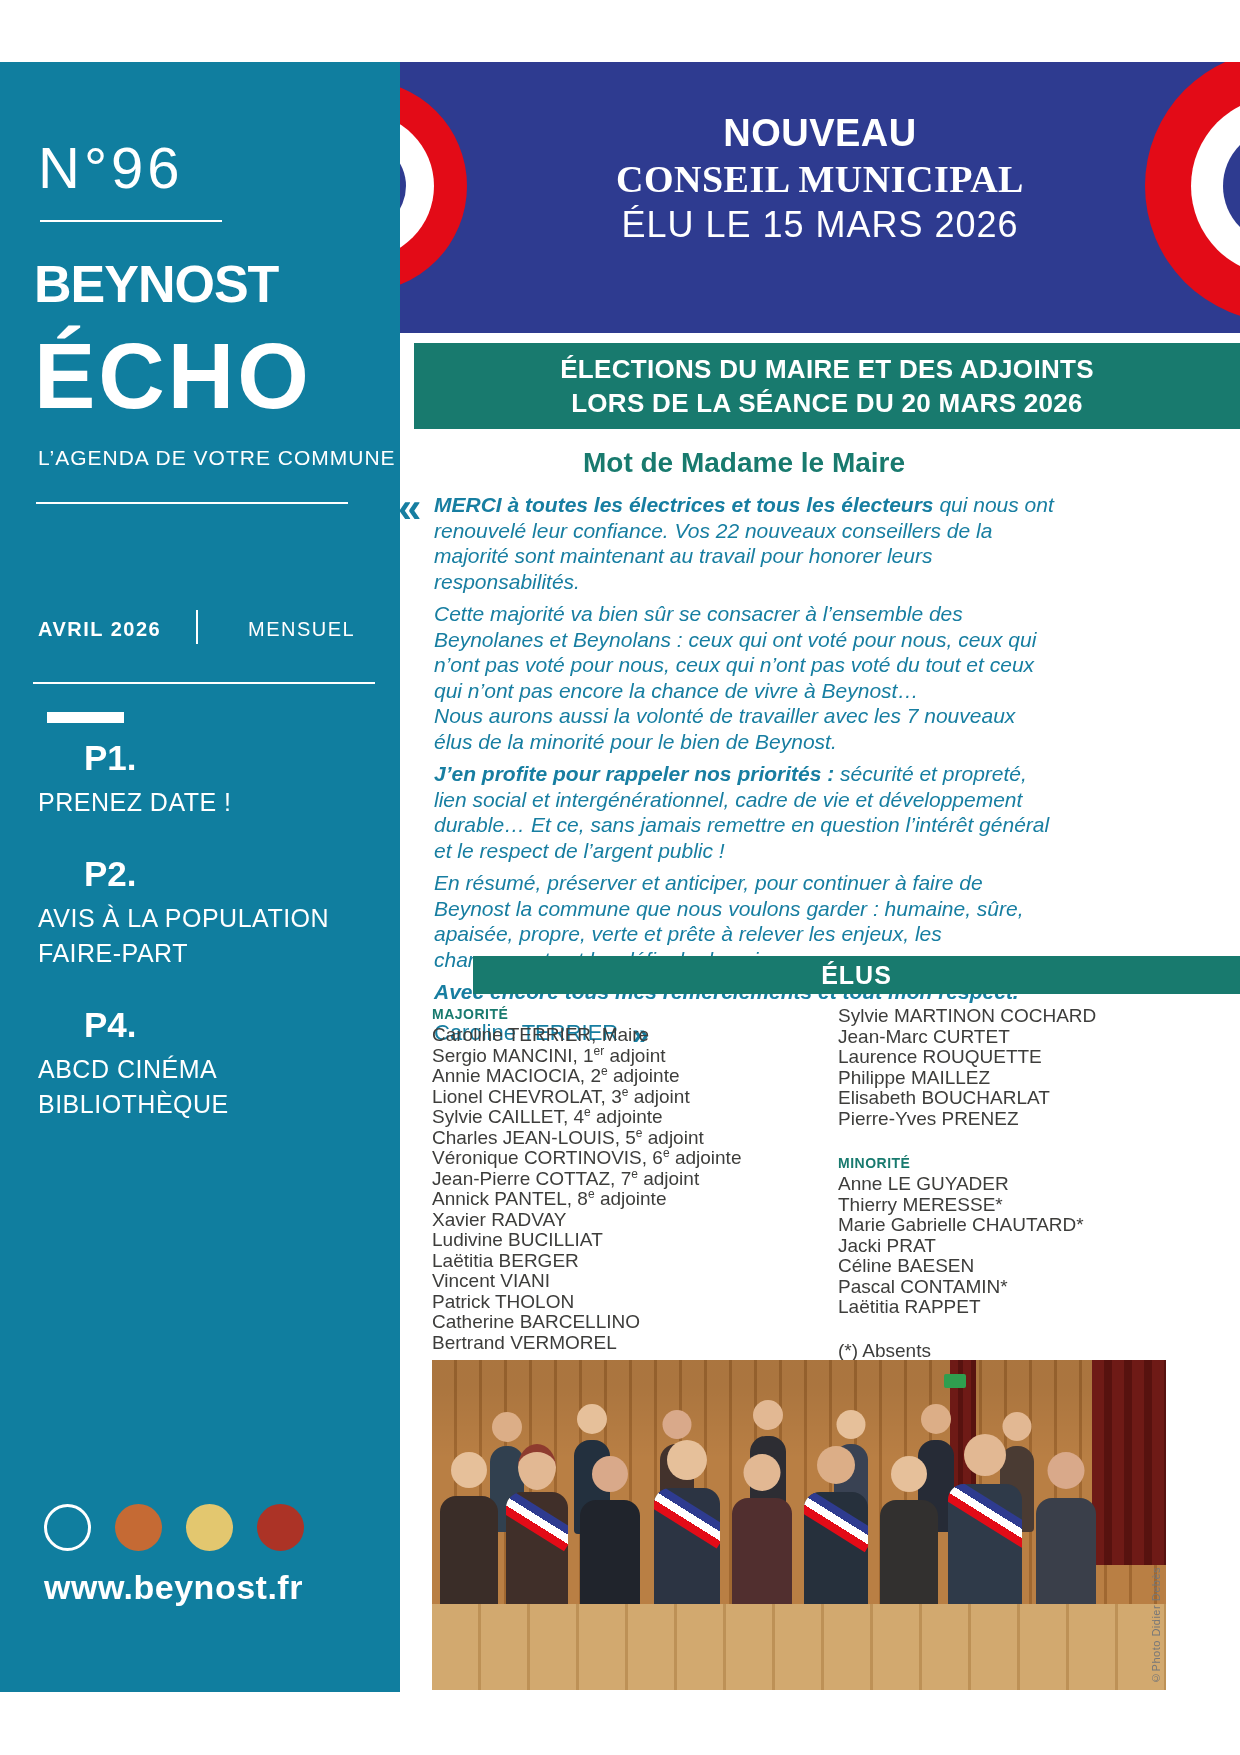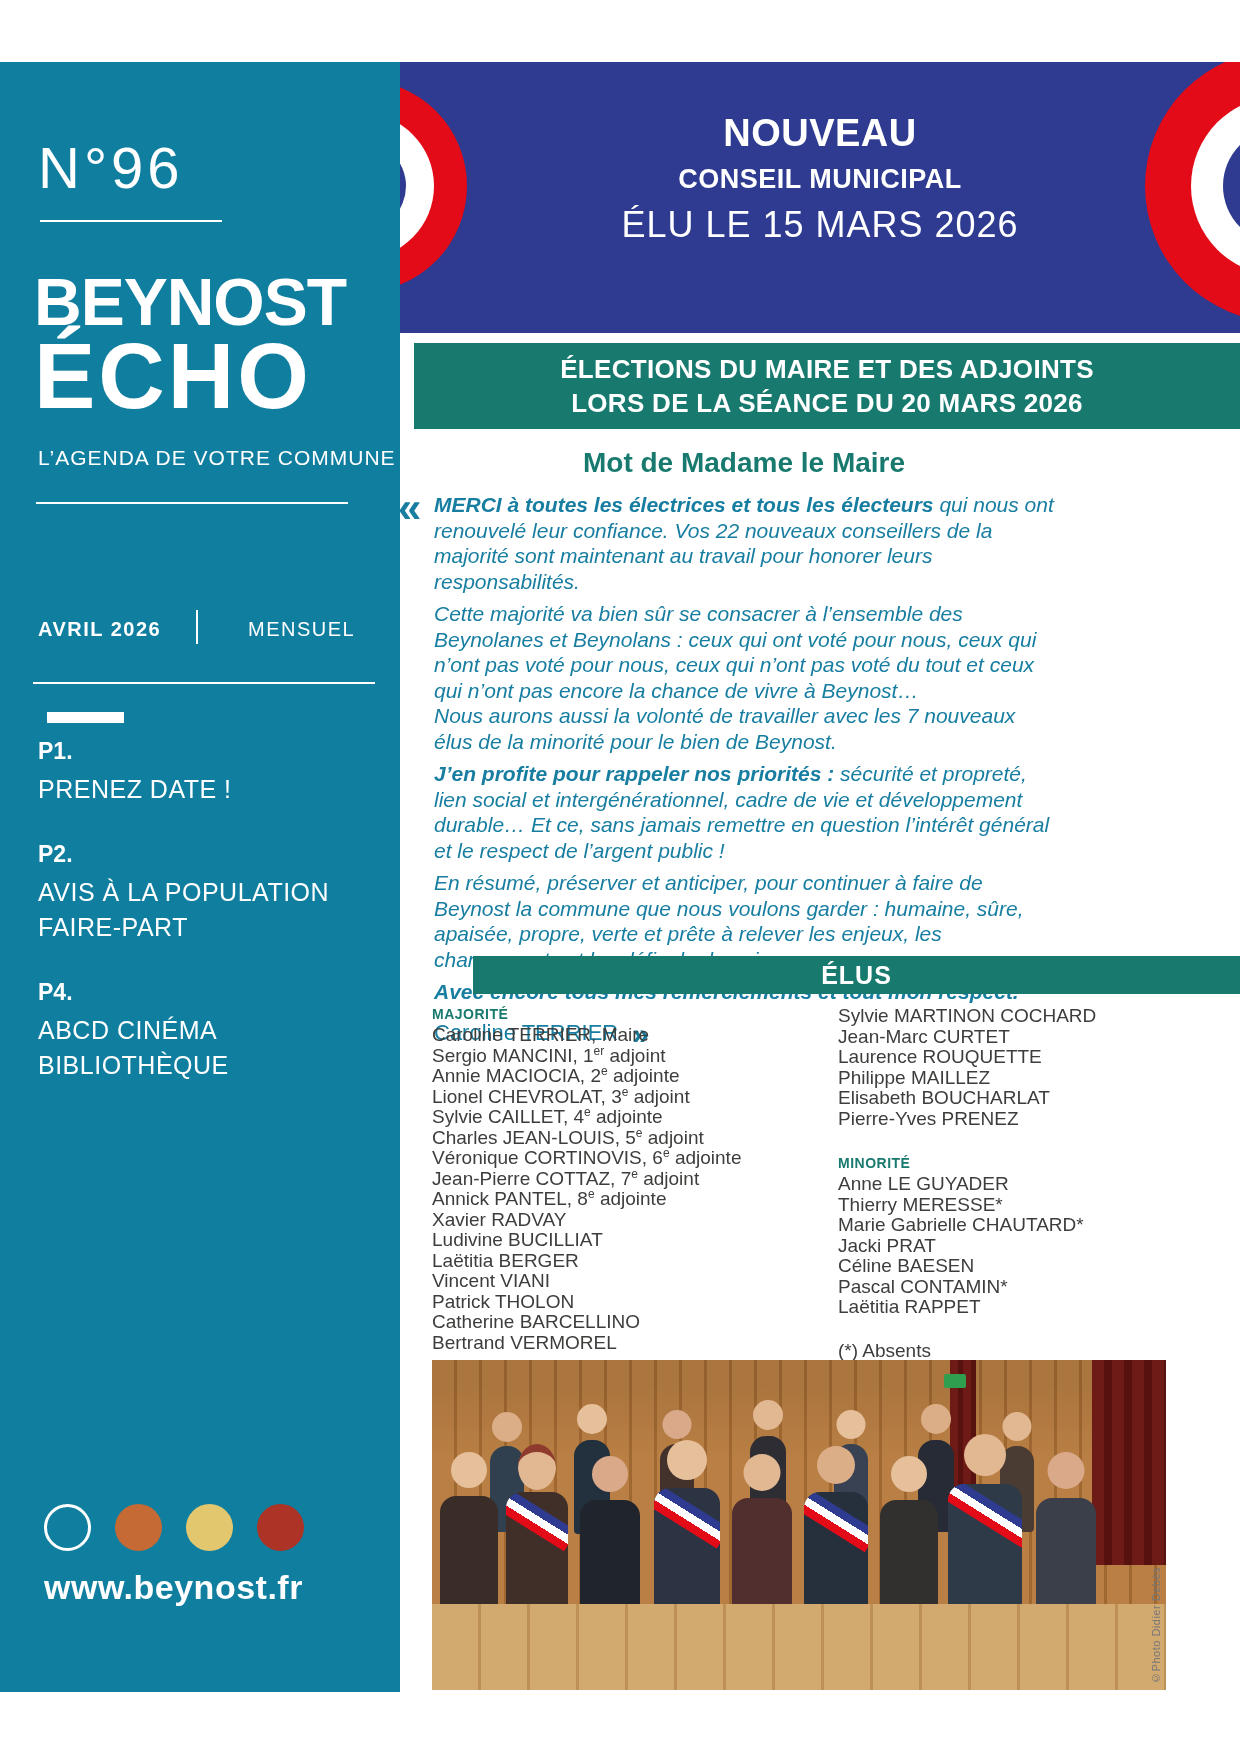--- a/index.html
+++ b/index.html
@@ -3,44 +3,44 @@
 <meta charset="utf-8">
 <style>
   html,body{margin:0;padding:0;background:#ffffff;}
   .page{position:relative;width:1240px;height:1755px;background:#ffffff;overflow:hidden;
         font-family:"Liberation Sans",sans-serif;}
 
   
   .sidebar{position:absolute;left:0;top:62px;width:400px;height:1630px;background:#107e9f;color:#fff;}
   .issue{position:absolute;left:38px;top:72px;font-size:58px;font-weight:300;letter-spacing:4px;}
   .issue-underline{position:absolute;left:40px;top:158px;width:182px;height:2px;background:#fff;}
-  .logo1{position:absolute;left:34px;top:202px;font-size:66px;font-weight:800;letter-spacing:-1px;}
+  .logo1{position:absolute;left:34px;top:192px;font-size:52px;font-weight:800;letter-spacing:-1px;}
   .logo2{position:absolute;left:34px;top:262px;font-size:92px;font-weight:800;letter-spacing:3px;}
   .tagline{position:absolute;left:38px;top:384px;font-size:21px;font-weight:400;letter-spacing:1px;}
   .sb-line1{position:absolute;left:36px;top:440px;width:312px;height:2px;background:#fff;}
   .daterow{position:absolute;left:0;top:552px;width:400px;height:32px;font-size:20px;letter-spacing:1.5px;}
   .daterow .d{position:absolute;left:38px;top:4px;font-weight:bold;}
   .daterow .vbar{position:absolute;left:196px;top:-4px;width:2px;height:34px;background:#fff;}
   .daterow .m{position:absolute;left:248px;top:4px;}
   .sb-line2{position:absolute;left:33px;top:620px;width:342px;height:2px;background:#fff;}
   .thickbar{position:absolute;left:47px;top:650px;width:77px;height:11px;background:#fff;}
   .toc{position:absolute;left:38px;top:676px;width:340px;}
   .toc-item{margin-bottom:34px;}
-  .toc-num{font-size:23px;font-weight:800;margin-bottom:7px;}
+  .toc-num{font-size:35px;font-weight:800;margin-bottom:7px;margin-left:46px;}
   .toc-title{font-size:25px;font-weight:400;line-height:35px;letter-spacing:0.5px;white-space:pre-line;}
   .dots{position:absolute;left:44px;top:1442px;display:flex;gap:24px;}
   .dot{width:47px;height:47px;border-radius:50%;}
   .dot.outline{background:transparent;border:3px solid #fff;width:41px;height:41px;}
   .website{position:absolute;left:44px;top:1506px;font-size:34px;font-weight:800;letter-spacing:0.5px;color:#fff;text-decoration:none;}
 
   
   .header{position:absolute;left:400px;top:62px;width:840px;height:271px;background:#2e3b90;overflow:hidden;color:#fff;text-align:center;}
   .cocarde{position:absolute;border-radius:50%;}
   .hl1{margin-top:48px;font-size:38px;font-weight:800;line-height:46px;letter-spacing:0.5px;}
-  .hl2{font-size:27px;font-weight:800;line-height:46px;letter-spacing:0.5px;}
+  .hl2{font-size:38px;font-weight:800;line-height:46px;letter-spacing:0.5px;font-family:Liberation Serif, serif;}
   .hl3{font-size:36px;font-weight:500;line-height:46px;letter-spacing:1px;}
 
   
   .banner{position:absolute;left:414px;top:343px;width:826px;height:86px;background:#187a6e;color:#fff;text-align:center;}
   .banner .b1,.banner .b2{font-size:26px;font-weight:700;line-height:34px;letter-spacing:0.3px;}
   .banner .b1{margin-top:9px;}
 
   
   .mot-heading{position:absolute;left:432px;top:447px;width:624px;text-align:center;
                font-size:28px;font-weight:700;color:#187a6e;}

